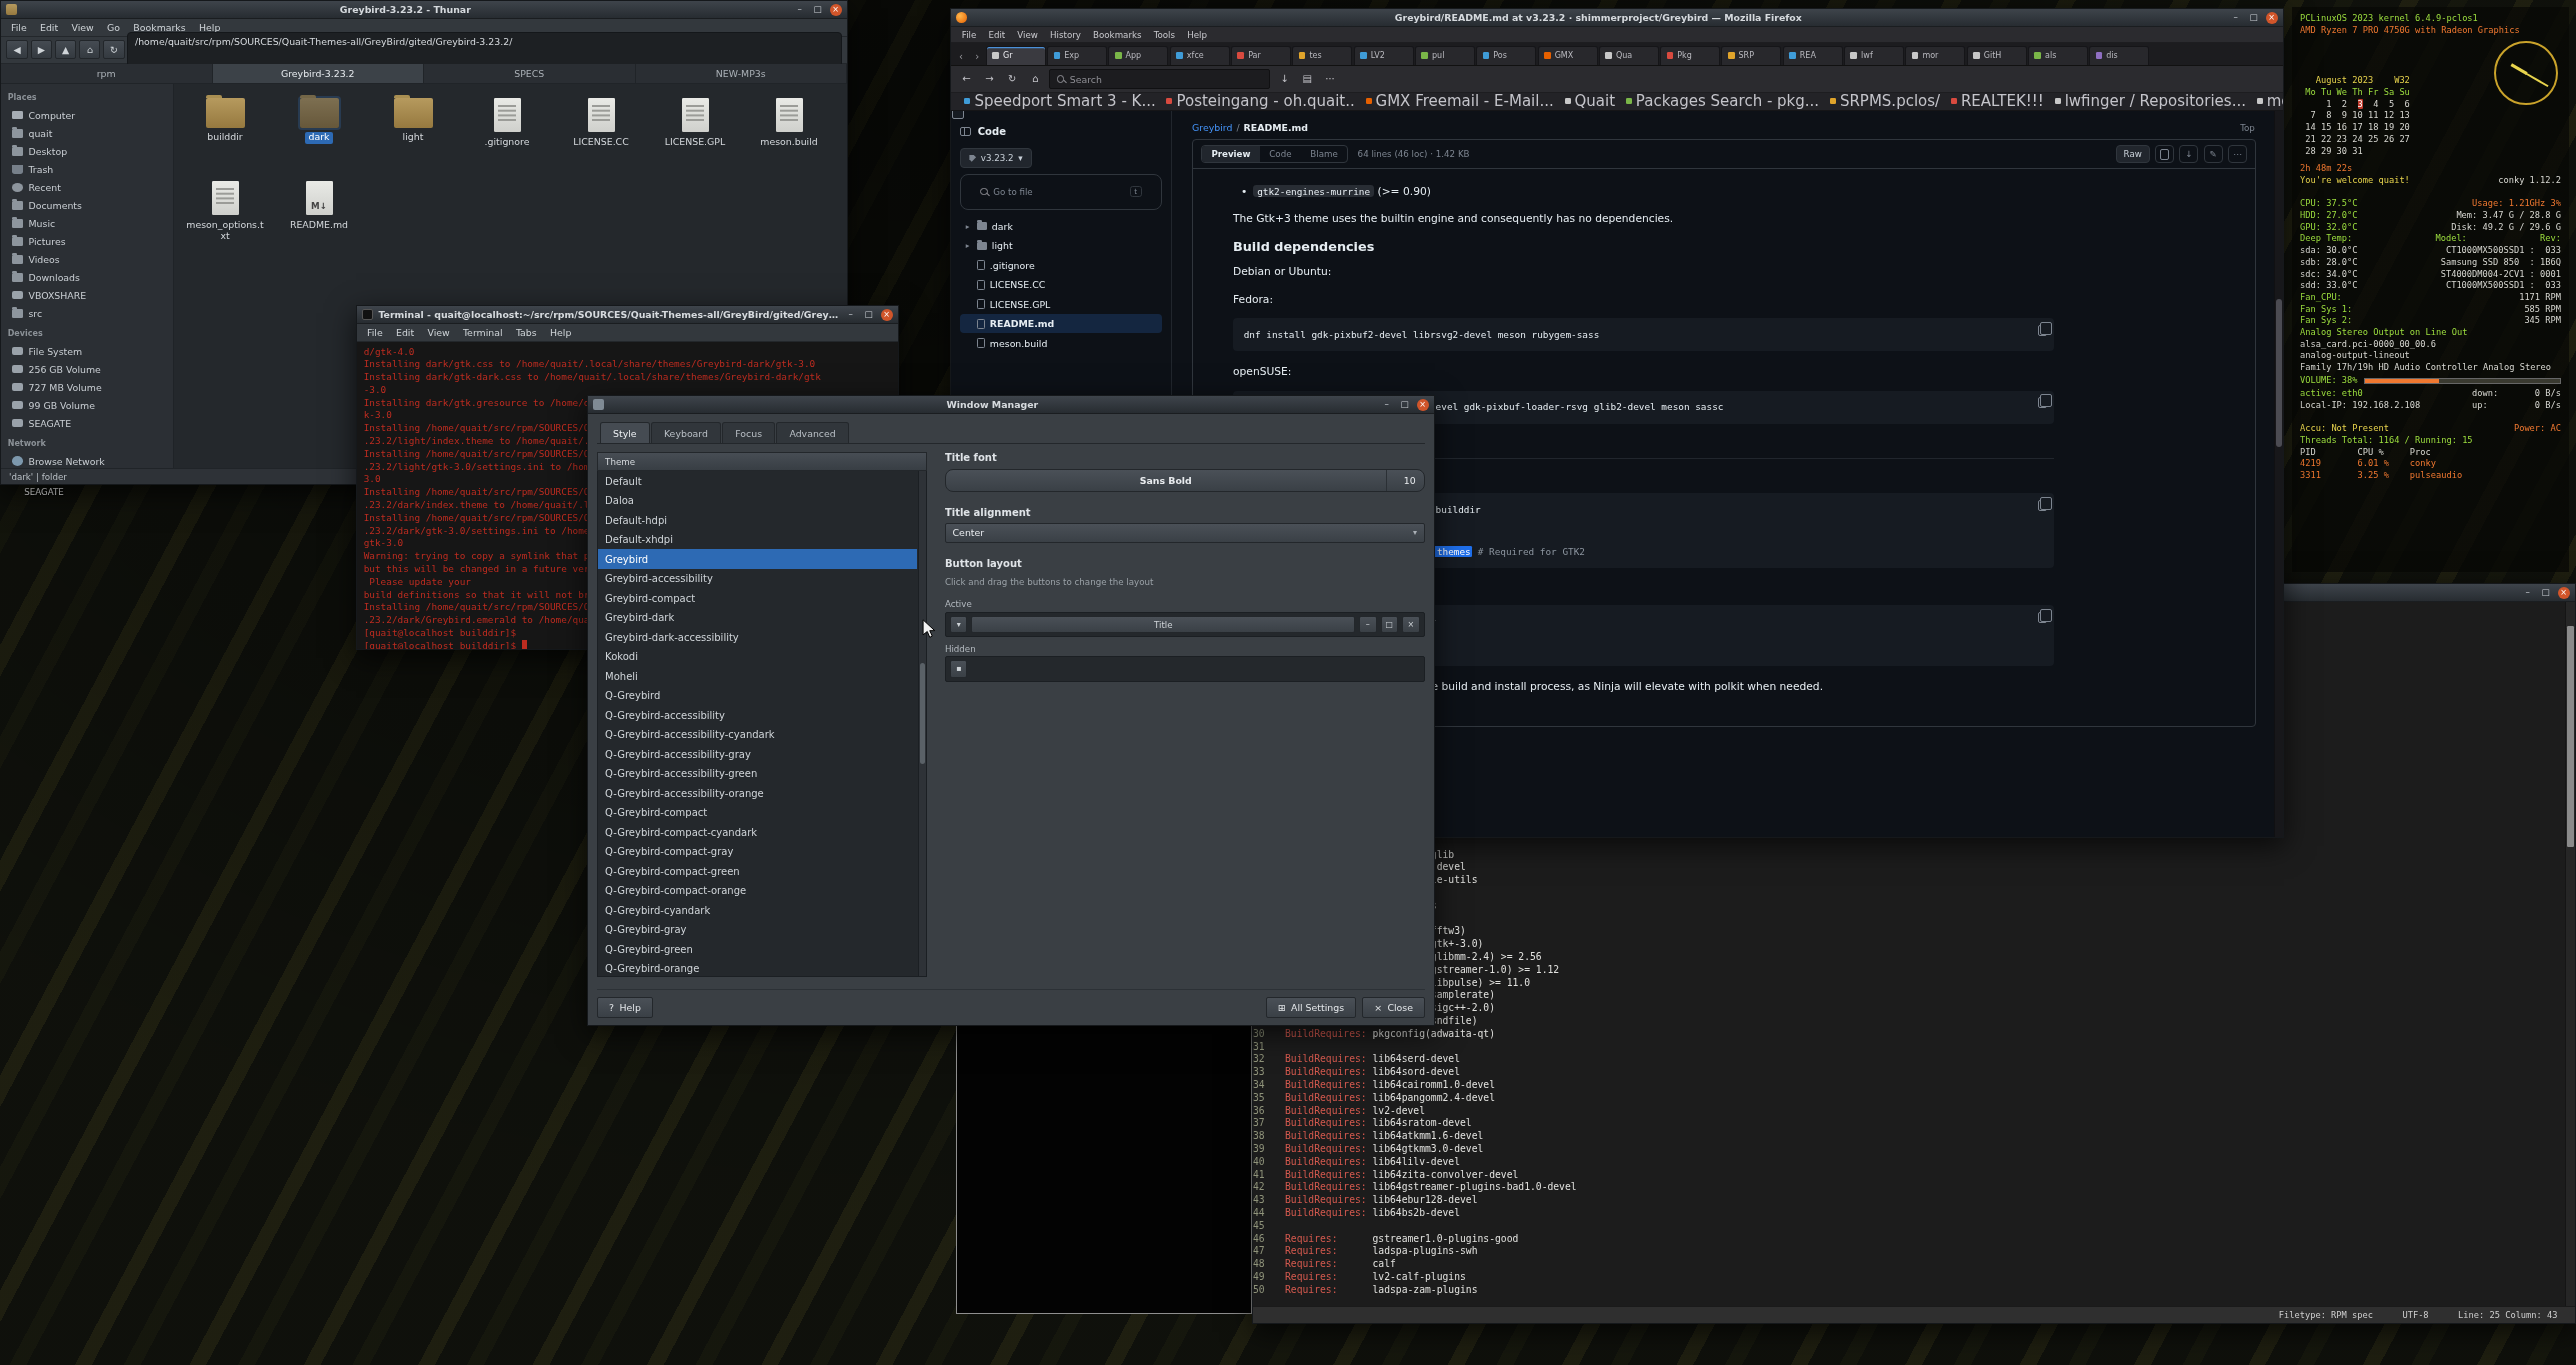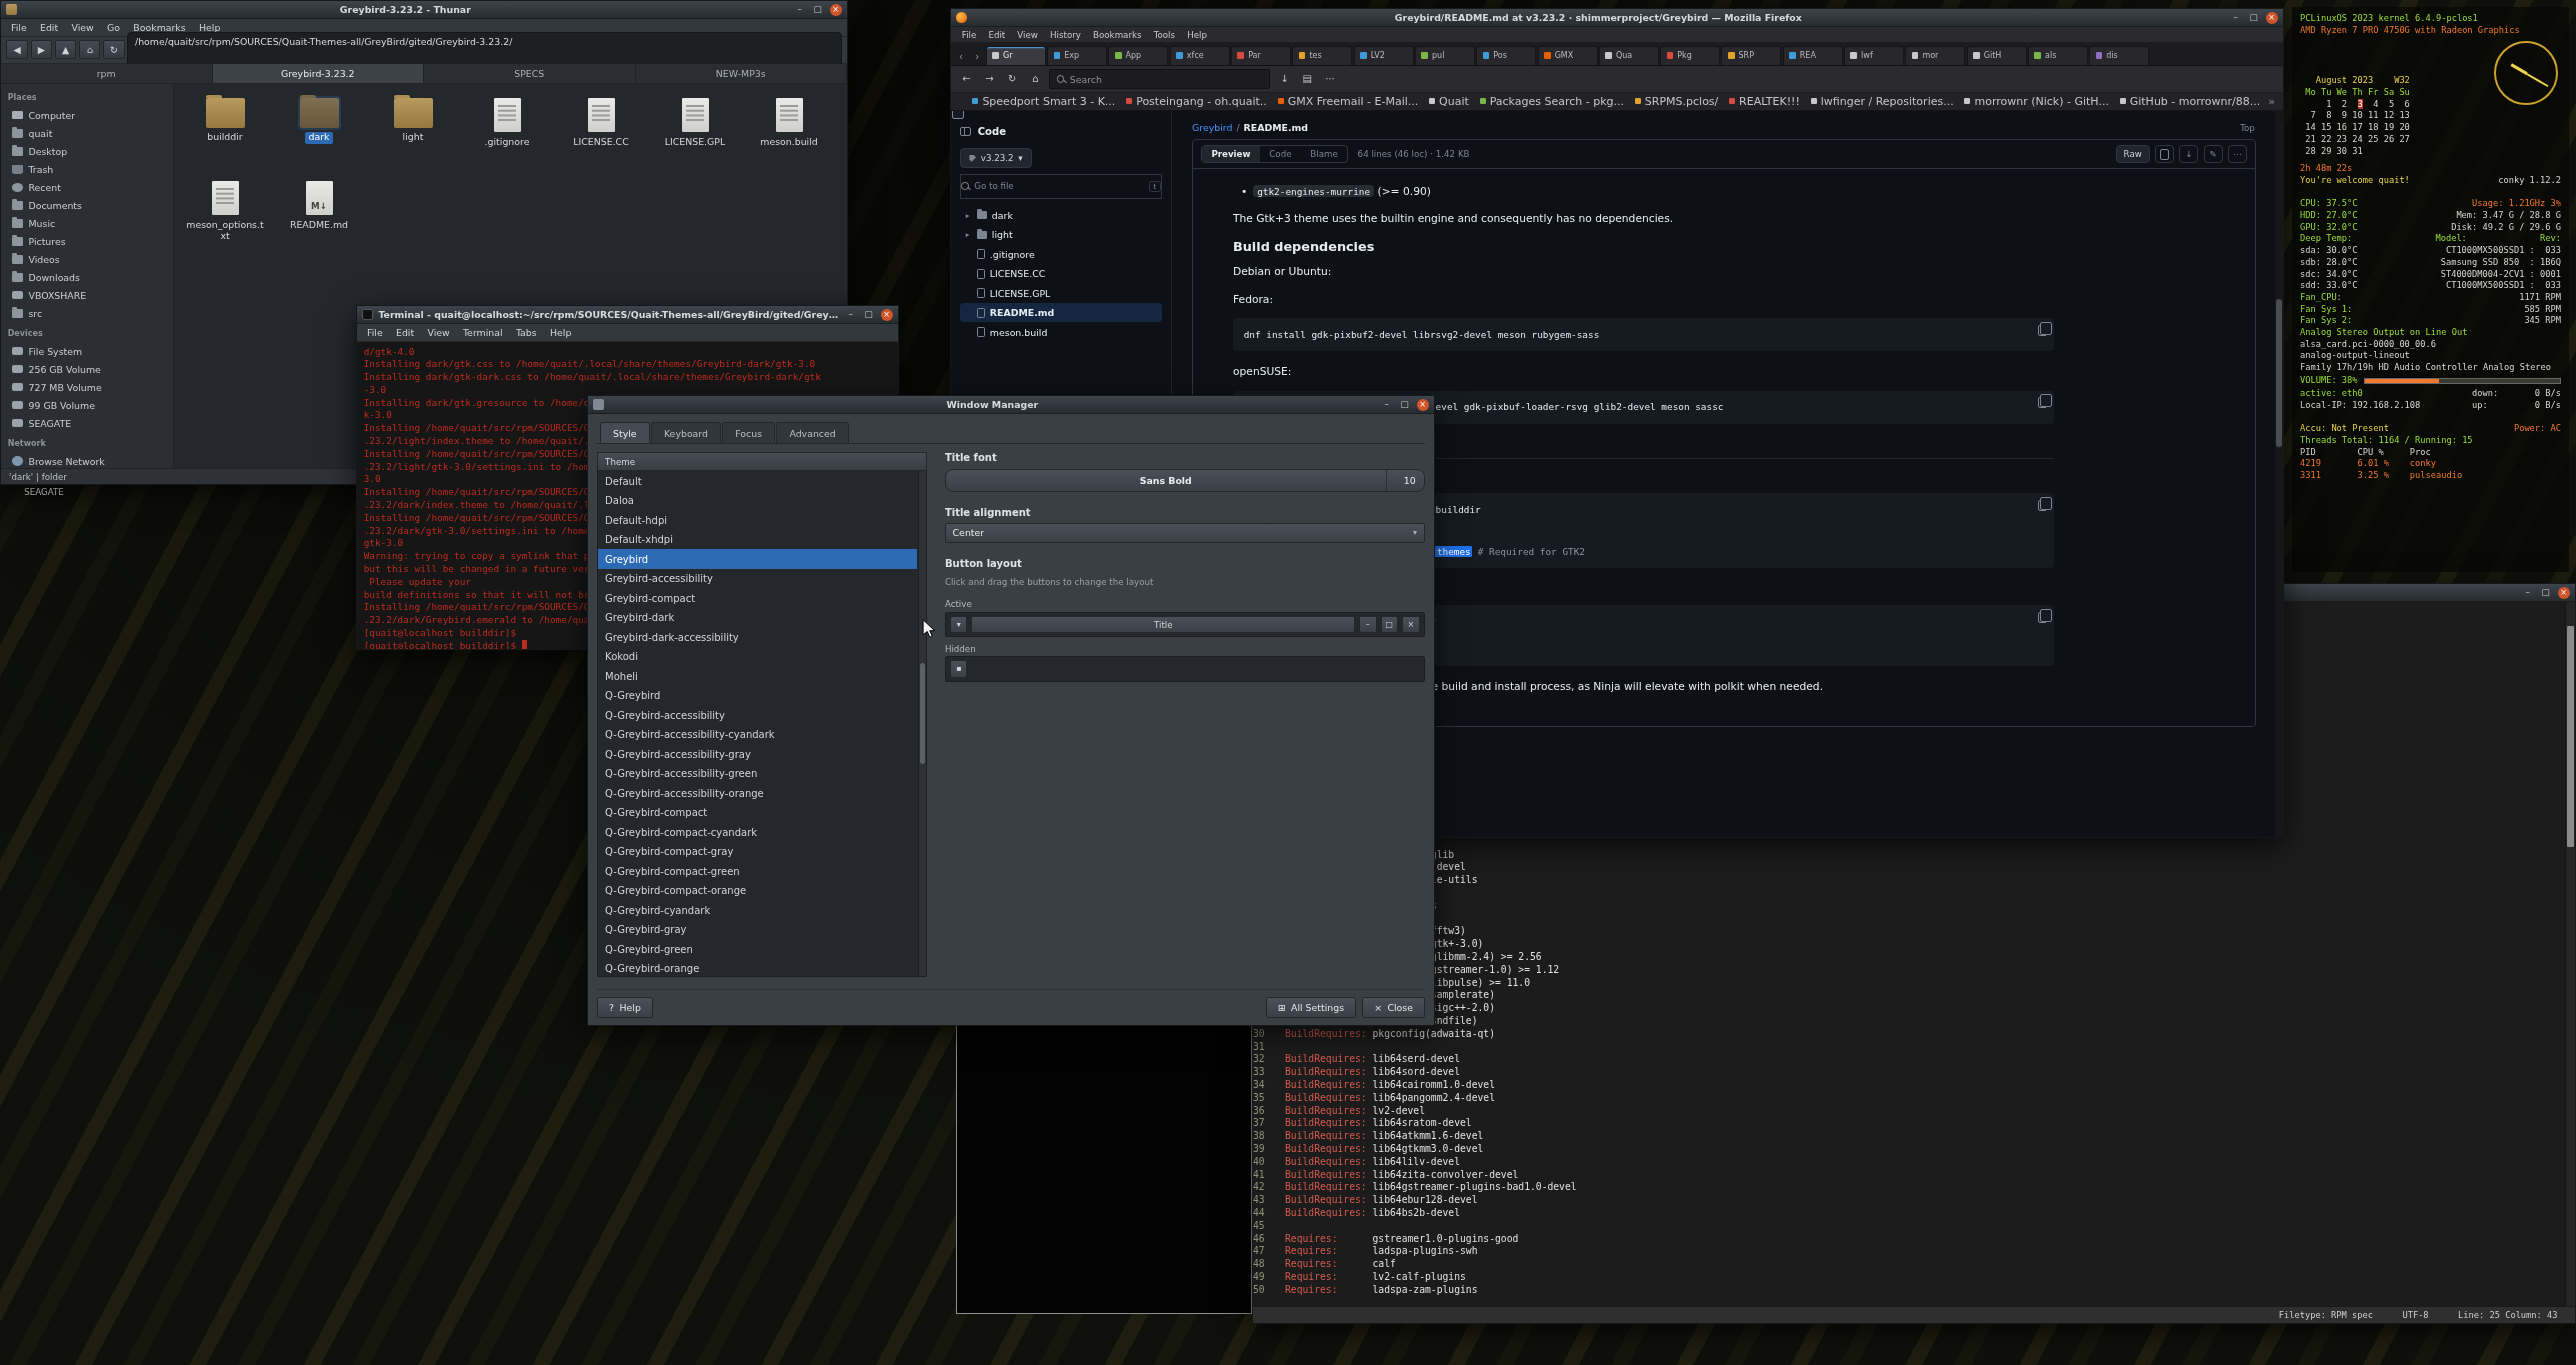--- a/index.html
+++ b/index.html
@@ -103,34 +103,34 @@
 .urlbar{flex:1;height:20px;background:#1c1c1f;border:0.7px solid #101012;border-radius:2px;display:flex;align-items:center;gap:5.4px;padding:0 6.7px;font-size:9.4px;color:#d8d8dc;overflow:hidden;white-space:nowrap}
 .shield{width:8.7px;height:10px;background:#9a9aa0;clip-path:polygon(0 0,100% 0,100% 60%,50% 100%,0 60%);flex:0 0 8.7px}
 .lock{width:7.4px;height:6px;background:#9fbf6f;border-radius:1.3px;position:relative;margin-top:2.7px;flex:0 0 7.4px}
 .lock:before{content:"";position:absolute;top:-3.4px;left:1.3px;width:4.7px;height:4.7px;border:1.3px solid #9fbf6f;border-bottom:none;border-radius:2.7px 2.7px 0 0}
 .urlbar .zoom{margin-left:auto;font-size:8px;color:#b9b9bf;border:0.7px solid #3a3a3f;border-radius:2px;padding:0 2.7px}
 .searchbar{width:221px;flex:0 0 221px;height:20px;background:#1c1c1f;border:0.7px solid #101012;border-radius:2px;display:flex;align-items:center;gap:5.4px;padding:0 6.7px;font-size:9.4px;color:#8e8e94}
 .mag{width:7.4px;height:7.4px;border:1.3px solid #8e8e94;border-radius:50%;position:relative;flex:0 0 7.4px}
 .mag:after{content:"";position:absolute;width:4px;height:1.3px;background:#8e8e94;transform:rotate(45deg);right:-3.4px;bottom:-0.7px}
 .burger{width:10.7px;height:8px;border-top:1.3px solid #c4c4ca;border-bottom:1.3px solid #c4c4ca;position:relative;flex:0 0 10.7px}
 .burger:before{content:"";position:absolute;left:0;right:0;top:2px;height:1.3px;background:#c4c4ca}
-.bmbar{height:17.5px;flex:0 0 17.5px;background:#232327;display:flex;align-items:center;gap:2.7px;padding:0 16px;font-size:11px;color:#c4c4ca;border-bottom:0.7px solid #151517;overflow:hidden;white-space:nowrap}
+.bmbar{height:17.5px;flex:0 0 17.5px;background:#232327;display:flex;align-items:center;gap:2.7px;padding:0 8px;font-size:15px;color:#c4c4ca;border-bottom:0.7px solid #151517;overflow:hidden;white-space:nowrap}
 .bm{display:flex;align-items:center;gap:4px;padding:1.3px 5.4px}
 .bm .fav{width:6px;height:6px;flex:0 0 6px}
 
 
 .gh{flex:1;display:flex;background:#0d1117;color:#e6edf2;min-height:0;position:relative;overflow:hidden}
 .ghside{width:221px;flex:0 0 221px;border-right:0.7px solid #21262d;padding:9.4px 9.4px 0}
 .ghcodehead{display:flex;align-items:center;gap:6.7px;font-size:10px;font-weight:bold;height:23px}
 .panelic{width:10.7px;height:9.4px;border:1.3px solid #7d8590;border-radius:2px;position:relative}
 .panelic:before{content:"";position:absolute;top:0;bottom:0;left:2.7px;width:1.3px;background:#7d8590}
 .branchrow{display:flex;align-items:center;gap:6.7px;margin:5.4px 0}
 .branchbtn{height:20px;border:0.7px solid #30363d;background:#21262d;border-radius:4px;display:flex;align-items:center;gap:4.7px;padding:0 8px;font-size:8.7px;color:#c9d1d9}
 .tagic{width:6.7px;height:6.7px;background:#7d8590;clip-path:polygon(0 0,65% 0,100% 35%,35% 100%,0 65%)}
-.gotofile{height:25px;border:0.7px solid #30363d;border-radius:0;display:flex;align-items:center;gap:5.4px;padding:0 0;font-size:8.7px;color:#7d8590;margin-bottom:6.7px}
+.gotofile{height:36px;border:0.7px solid #30363d;border-radius:8px;display:flex;align-items:center;gap:5.4px;padding:0 19px;font-size:8.7px;color:#7d8590;margin-bottom:6.7px}
 .gotofile .key{margin-left:auto;border:0.7px solid #30363d;border-radius:2.7px;font-size:7.4px;padding:0 3.4px;color:#7d8590}
 .ghrow{height:19.5px;display:flex;align-items:center;gap:4.7px;padding:0 5.4px;font-size:9.4px;color:#e6edf2;border-radius:4px}
 .ghrow .chev{color:#7d8590;font-size:7.4px;width:6.7px;visibility:hidden}
 .ghrow.dir .chev{visibility:visible}
 .ghrow.active{background:rgba(56,139,253,.18);font-weight:bold}
 .ficon{width:10px;height:8px;flex:0 0 10px;background:#7d8590;border-radius:1.3px;position:relative}
 .ghrow.dir .ficon:before{content:"";position:absolute;top:-2px;left:0;width:4.7px;height:2px;background:inherit;border-radius:1.3px 1.3px 0 0}
 .ghrow.file .ficon{width:8px;flex:0 0 8px;height:10px;background:transparent;border:1.3px solid #7d8590;border-radius:1.3px}
 .ghmain{flex:1;padding:6.7px 17.5px 0 20px;min-width:0}
 .crumbrow{display:flex;align-items:center;font-size:9.4px;height:21.5px}

